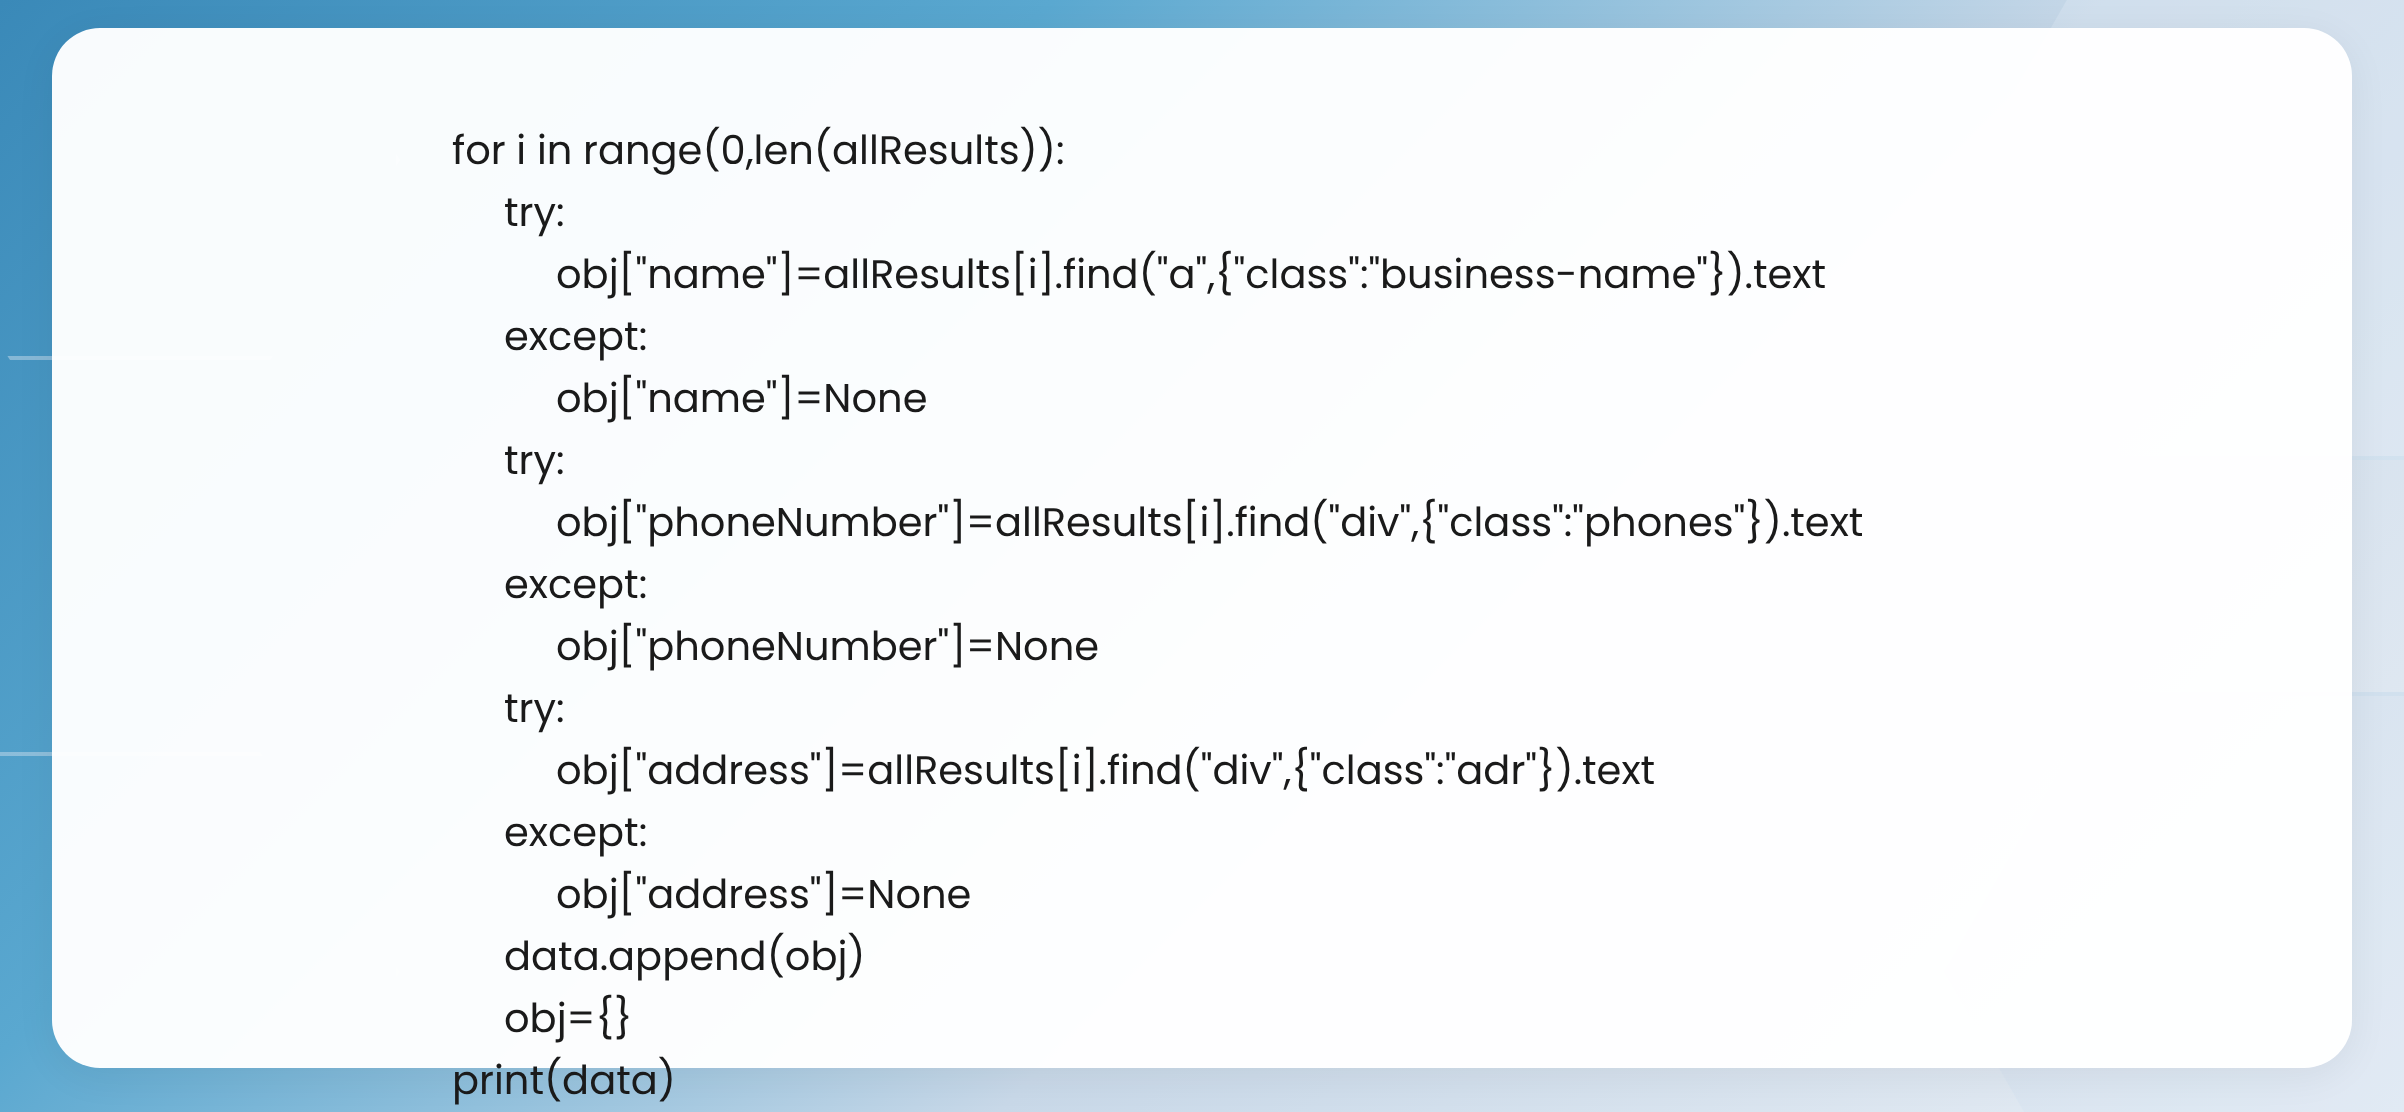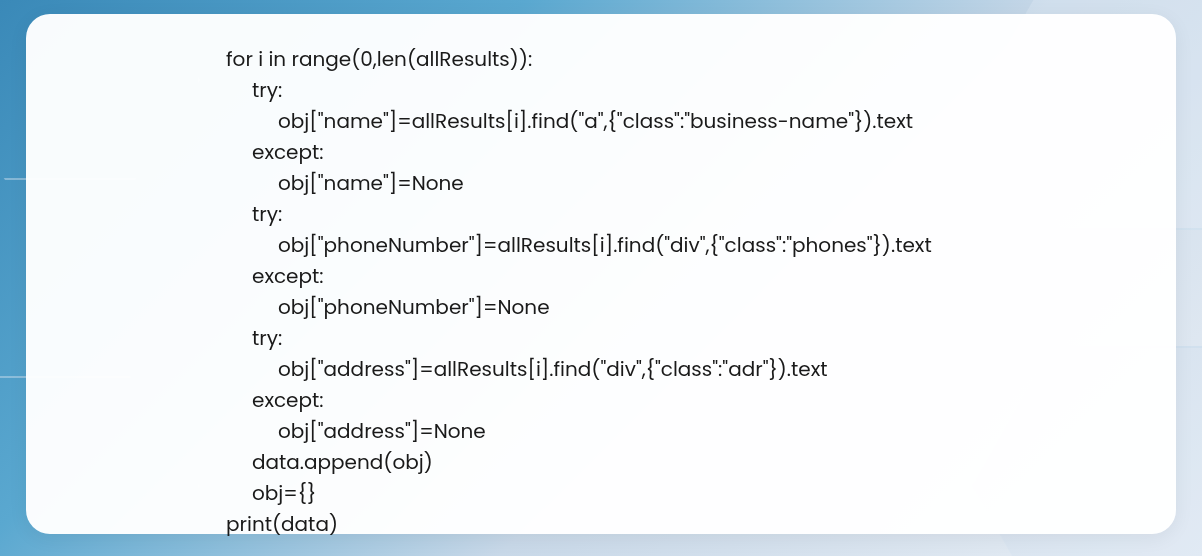--- a/index.html
+++ b/index.html
@@ -70,20 +70,21 @@
       padding: 30px 40px 30px 200px;
       box-shadow: 0 4px 20px rgba(0, 0, 0, 0.06);
     }
     .code-block {
       font-family: 'Segoe UI', 'Poppins', Arial, sans-serif;
       font-size: 20px;
       line-height: 1.55;
       color: #1a1a1a;
       white-space: pre;
       font-weight: 400;
+      margin-top: 16px;
     }
     .indent-1 {
       padding-left: 26px;
       display: inline-block;
     }
     .indent-2 {
       padding-left: 52px;
       display: inline-block;
     }
   </style>

